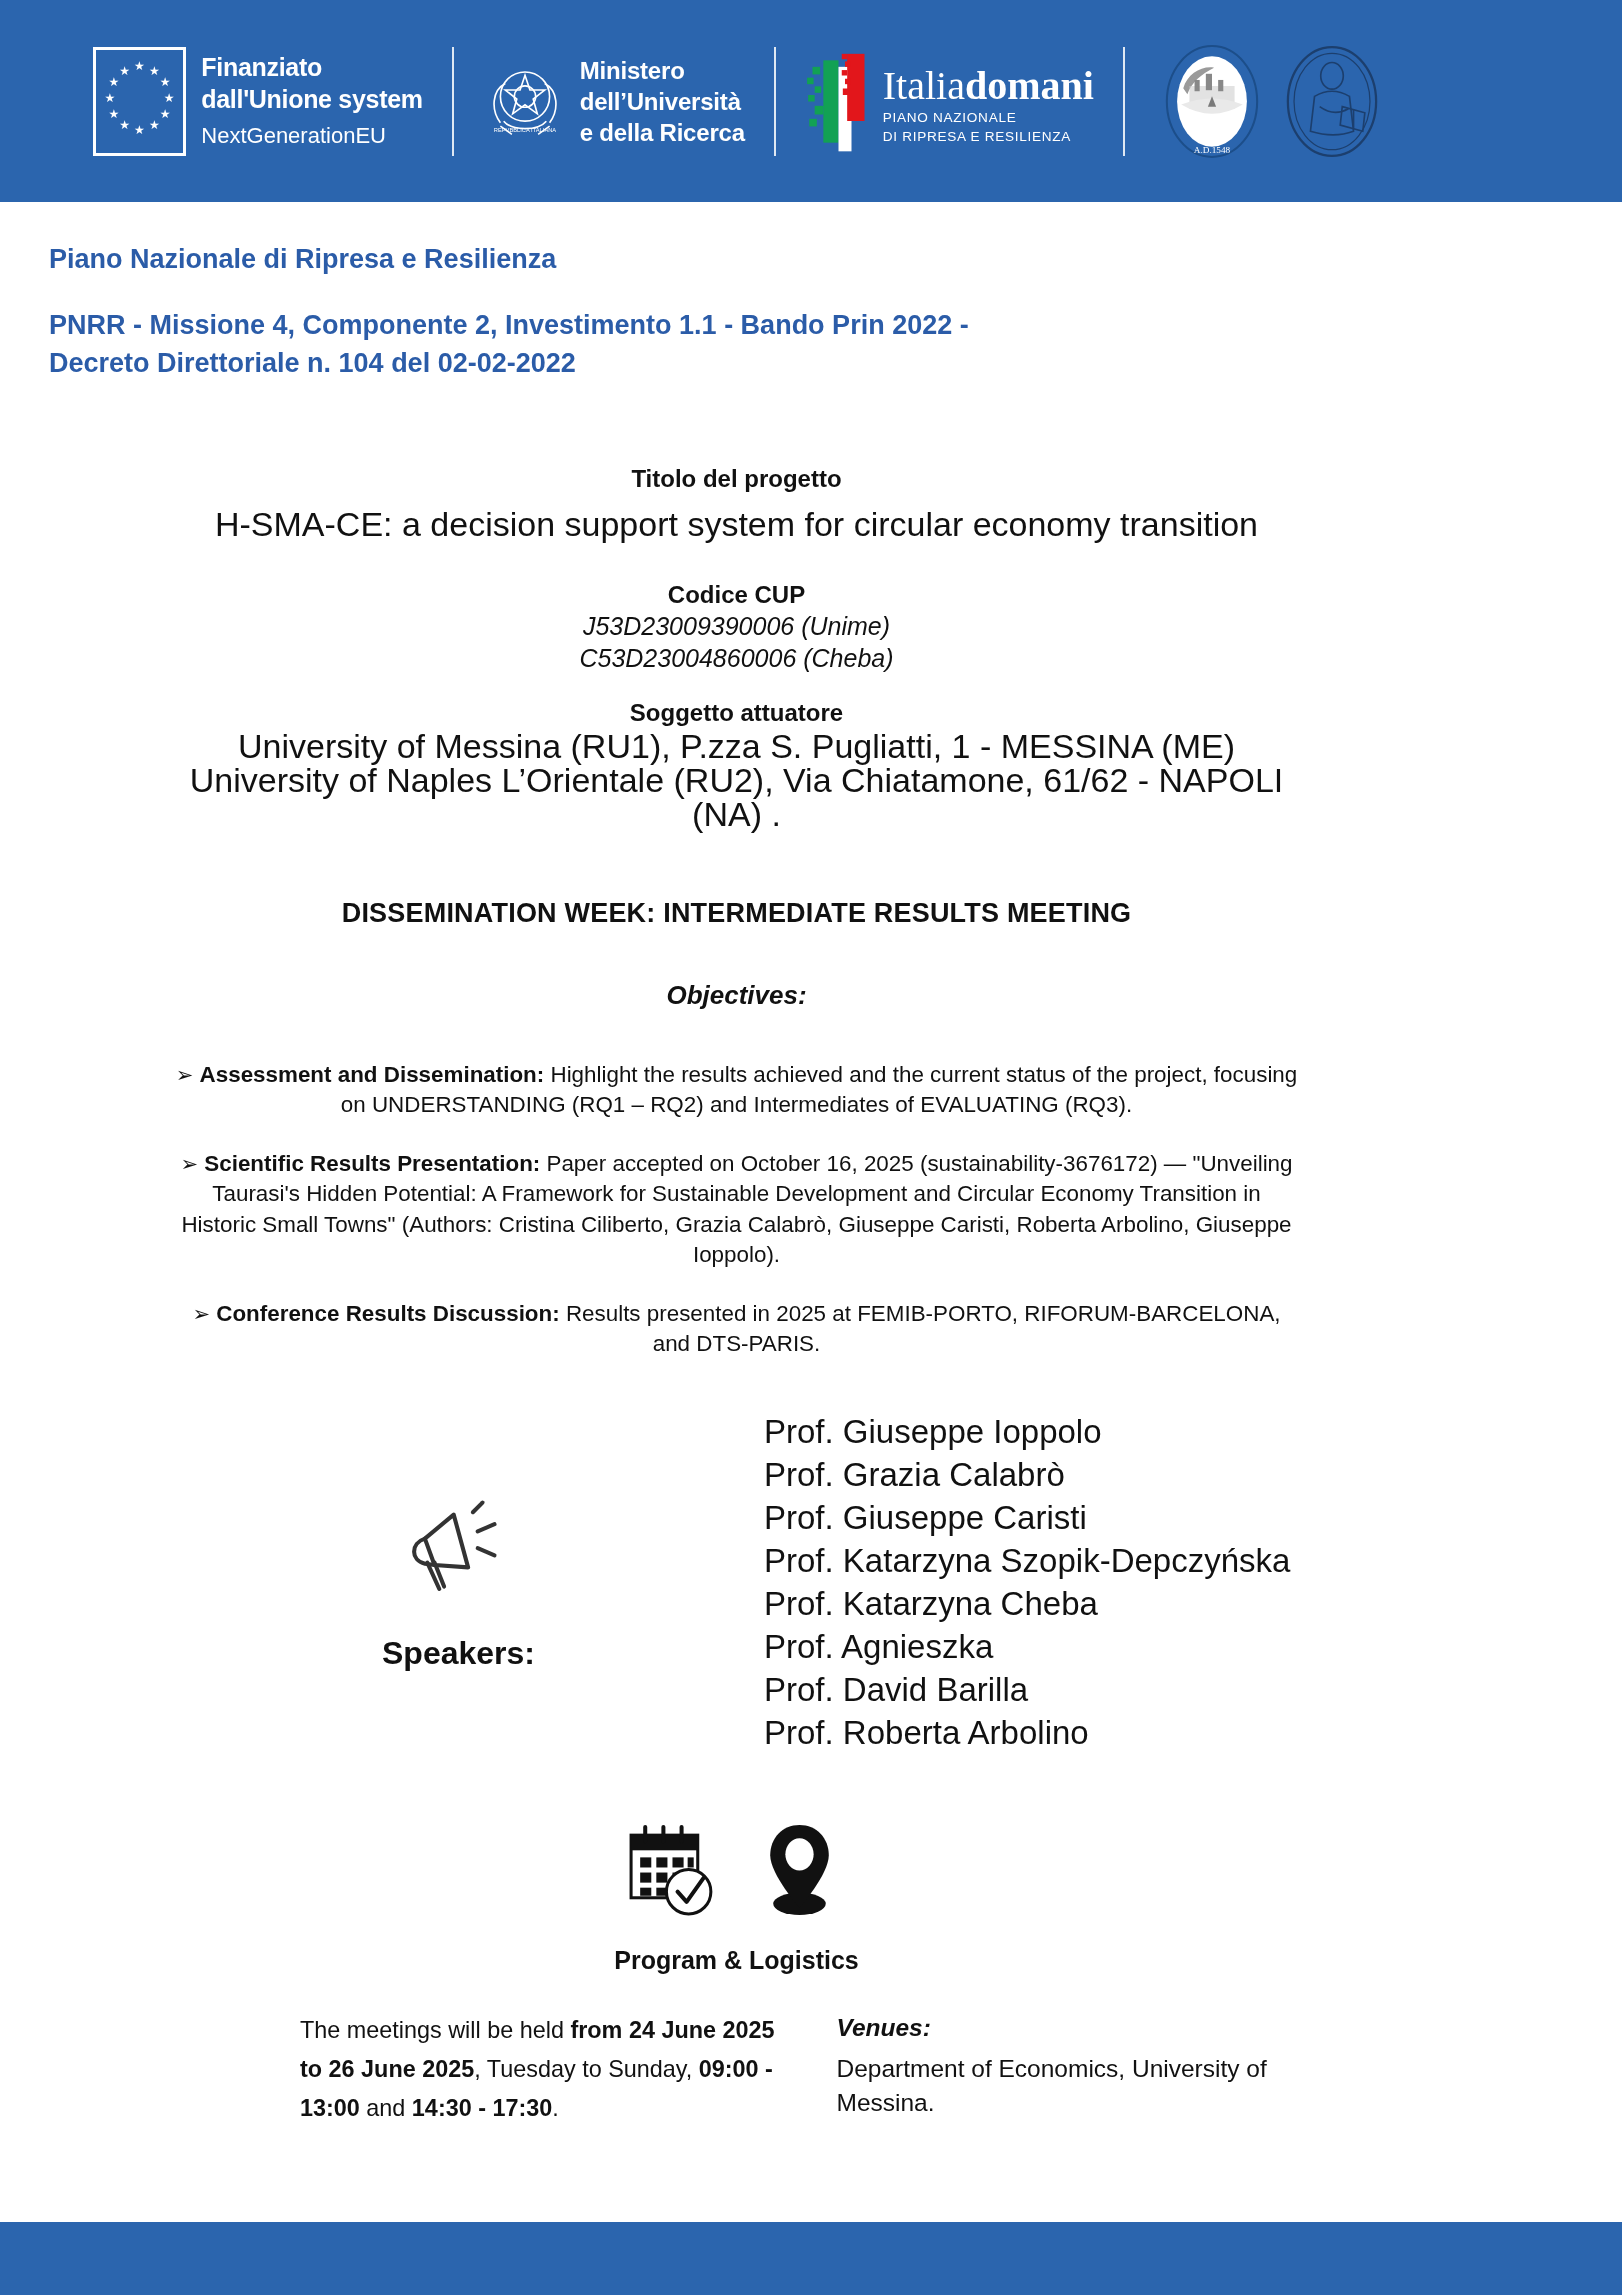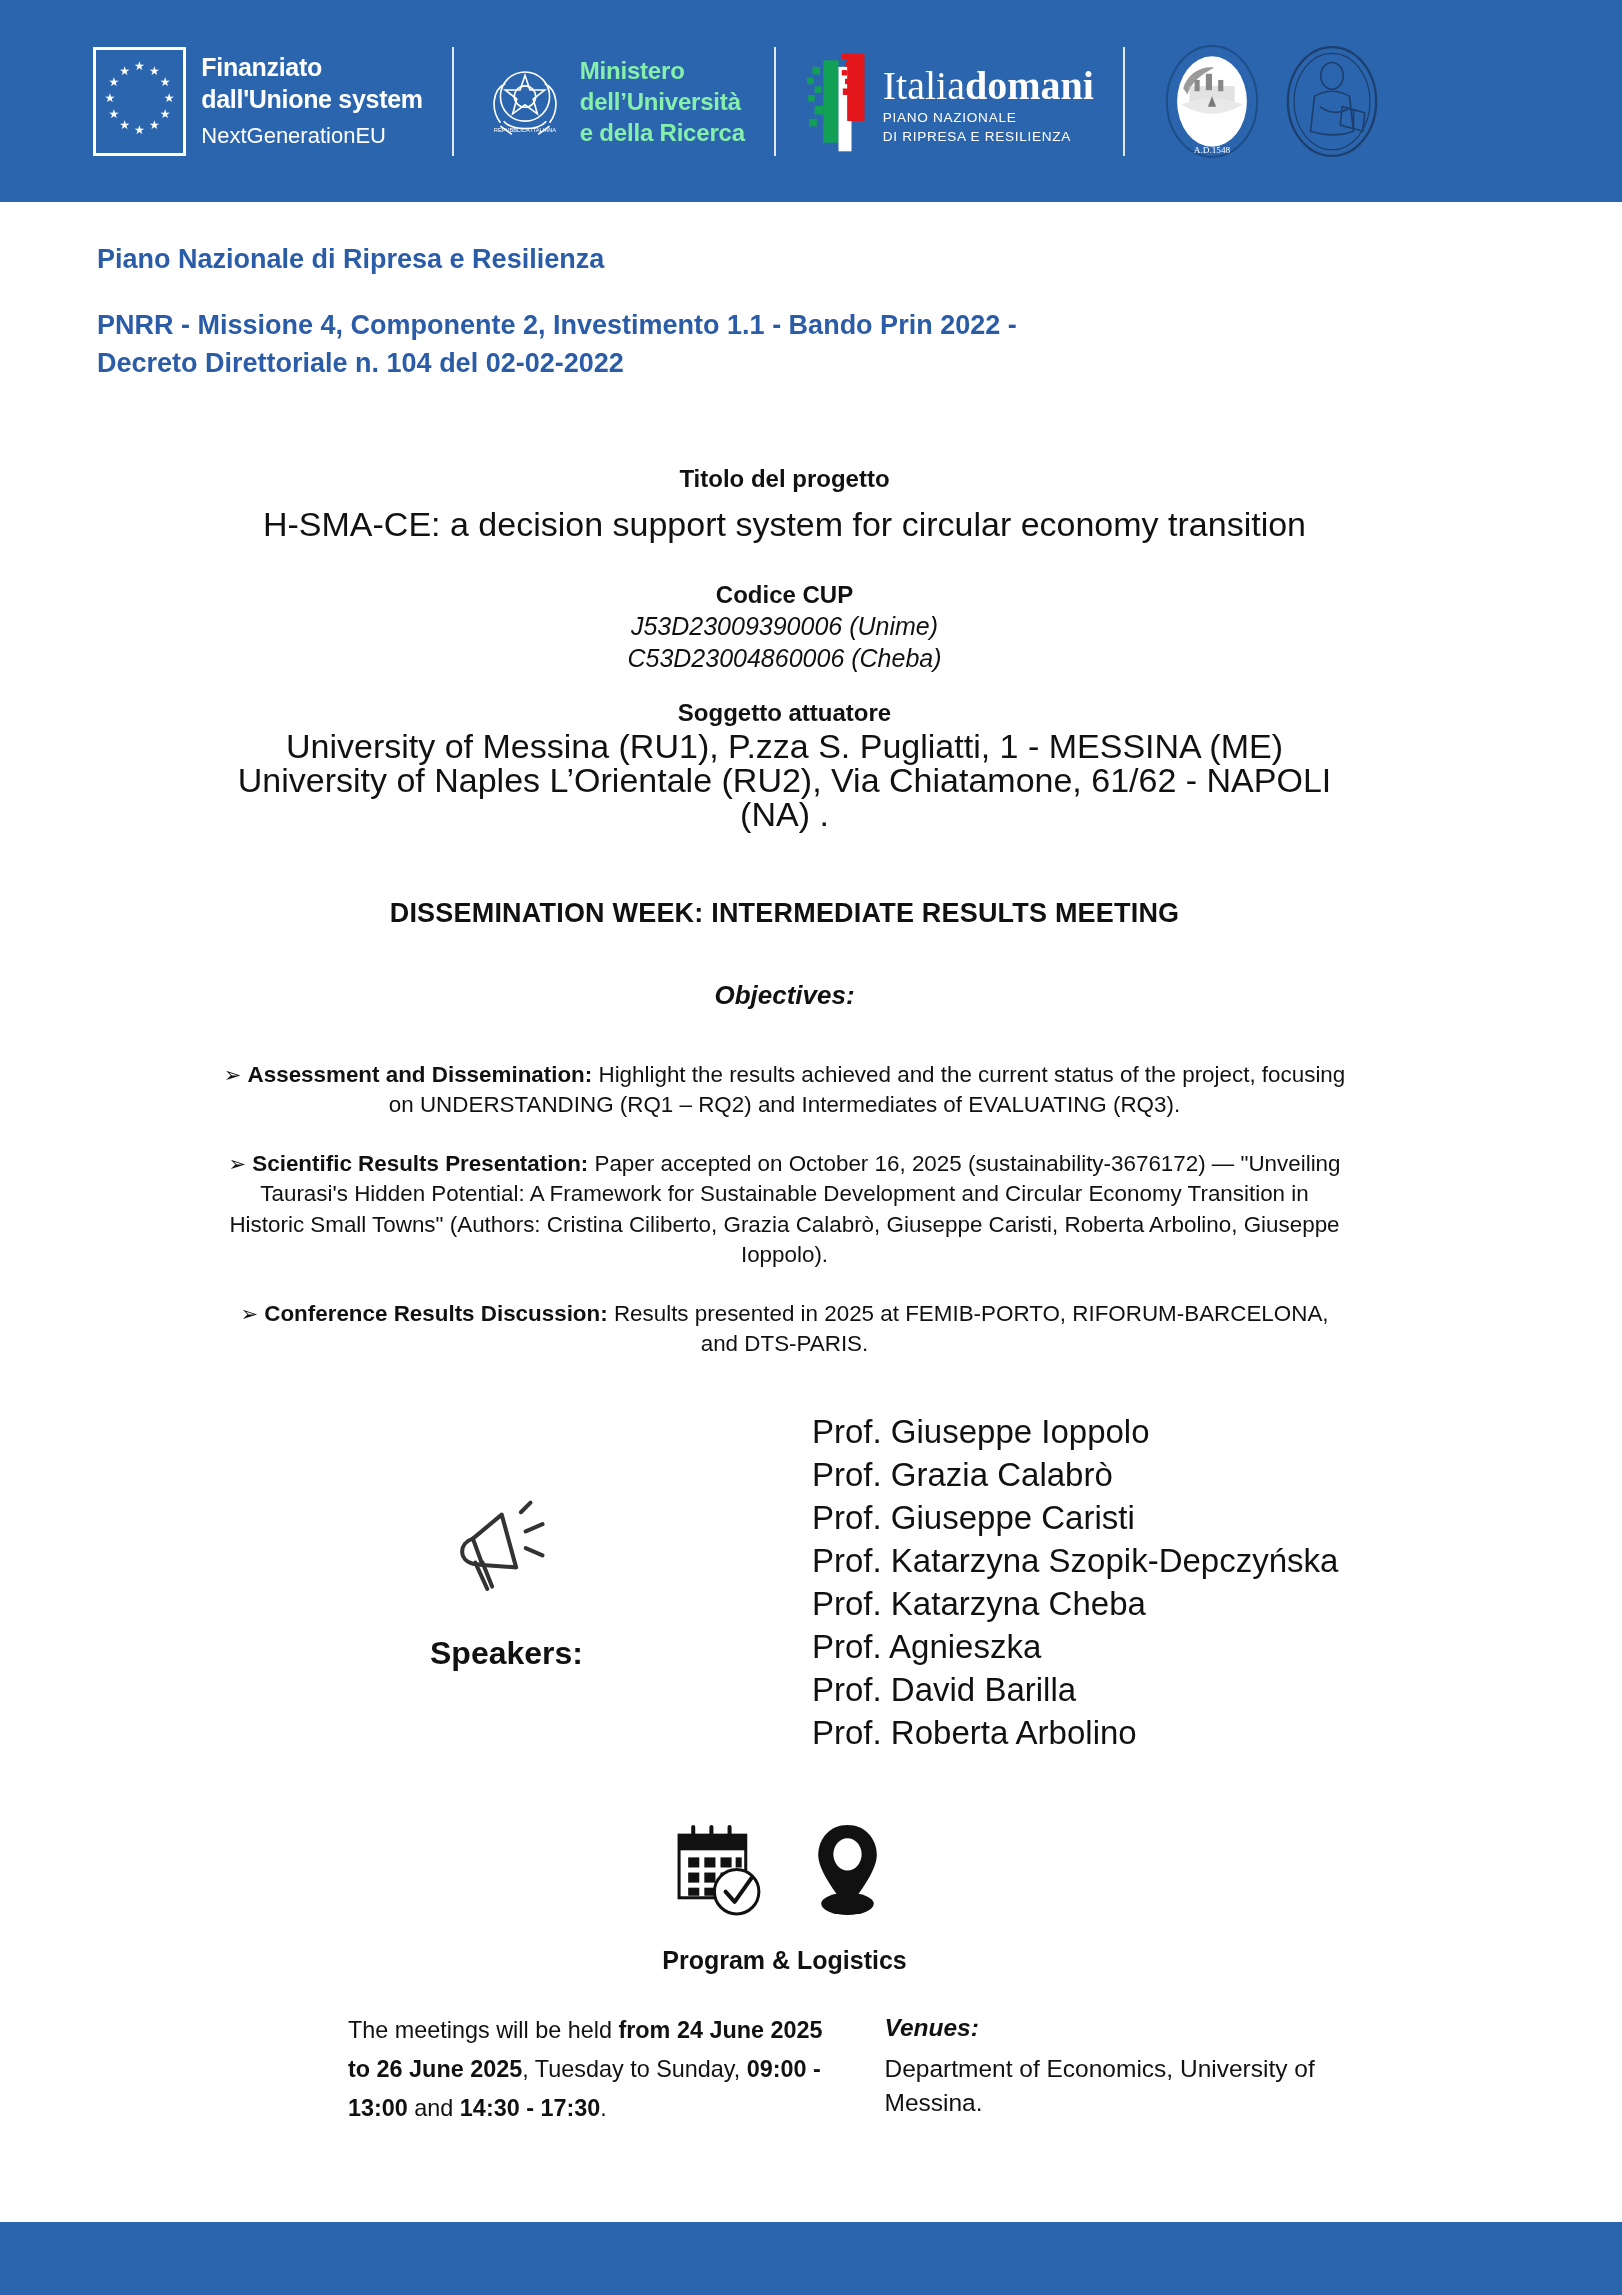--- a/index.html
+++ b/index.html
@@ -35,37 +35,37 @@
     position:absolute; color:#ffffff; font-size:12px; line-height:12px;
     transform:translate(-50%,-50%);
   }
   .eu-text{ margin-left:15.3px; color:#ffffff; }
   .eu-text .l1,.eu-text .l2{ font-weight:bold; font-size:25px; line-height:32px; letter-spacing:-0.3px;}
   .eu-text .l3{ font-weight:400; font-size:22px; line-height:30.5px; margin-top:5.5px;}
 
   
   .min-logo{ display:flex; align-items:center; }
   .min-emblem{ width:82px; height:93px; flex:0 0 auto; }
-  .min-text{ margin-left:14px; color:#86efac; font-weight:bold; font-size:24px; line-height:31px; letter-spacing:-0.2px;}
+  .min-text{ margin-left:14px; color:#ffffff; font-weight:bold; font-size:24px; line-height:31px; letter-spacing:-0.2px;}
 
   
   .ital-logo{ display:flex; align-items:center; }
   .ital-flag{ width:65px; height:101px; position:relative; flex:0 0 auto;}
   .ital-text{ margin-left:12px;margin-top:9px; }
   .ital-title{ font-family:"Liberation Serif", serif; color:#ffffff; font-size:40px; line-height:41px; font-weight:400;}
   .ital-title b{ font-weight:bold; }
   .ital-sub{ color:#ffffff; font-size:13.6px; line-height:16.4px; letter-spacing:0.7px; margin-top:3.3px;}
 
   
   .seal{ width:104px; height:117px; flex:0 0 auto; }
   .seal-unime{ margin-left:5.5px; }
   .seal-unior{ margin-left:15.3px; }
 
   
-  .page{ position:absolute; left:0; top:202px; width:1473px;margin-left:48px; }
+  .page{ position:absolute; left:0; top:202px; width:1473px; }
   .content{ margin:0 auto; width:1167px; }
 
   .pnrr-head{
     color:#2B5CA8; font-weight:bold; font-size:27px; line-height:38px;
     margin-left:49px;
   }
   .pnrr-head .first{ margin-top:38px; }
   .pnrr-head .second{ margin-top:28px; width:1140px;}
 
   .center{ text-align:center; }

